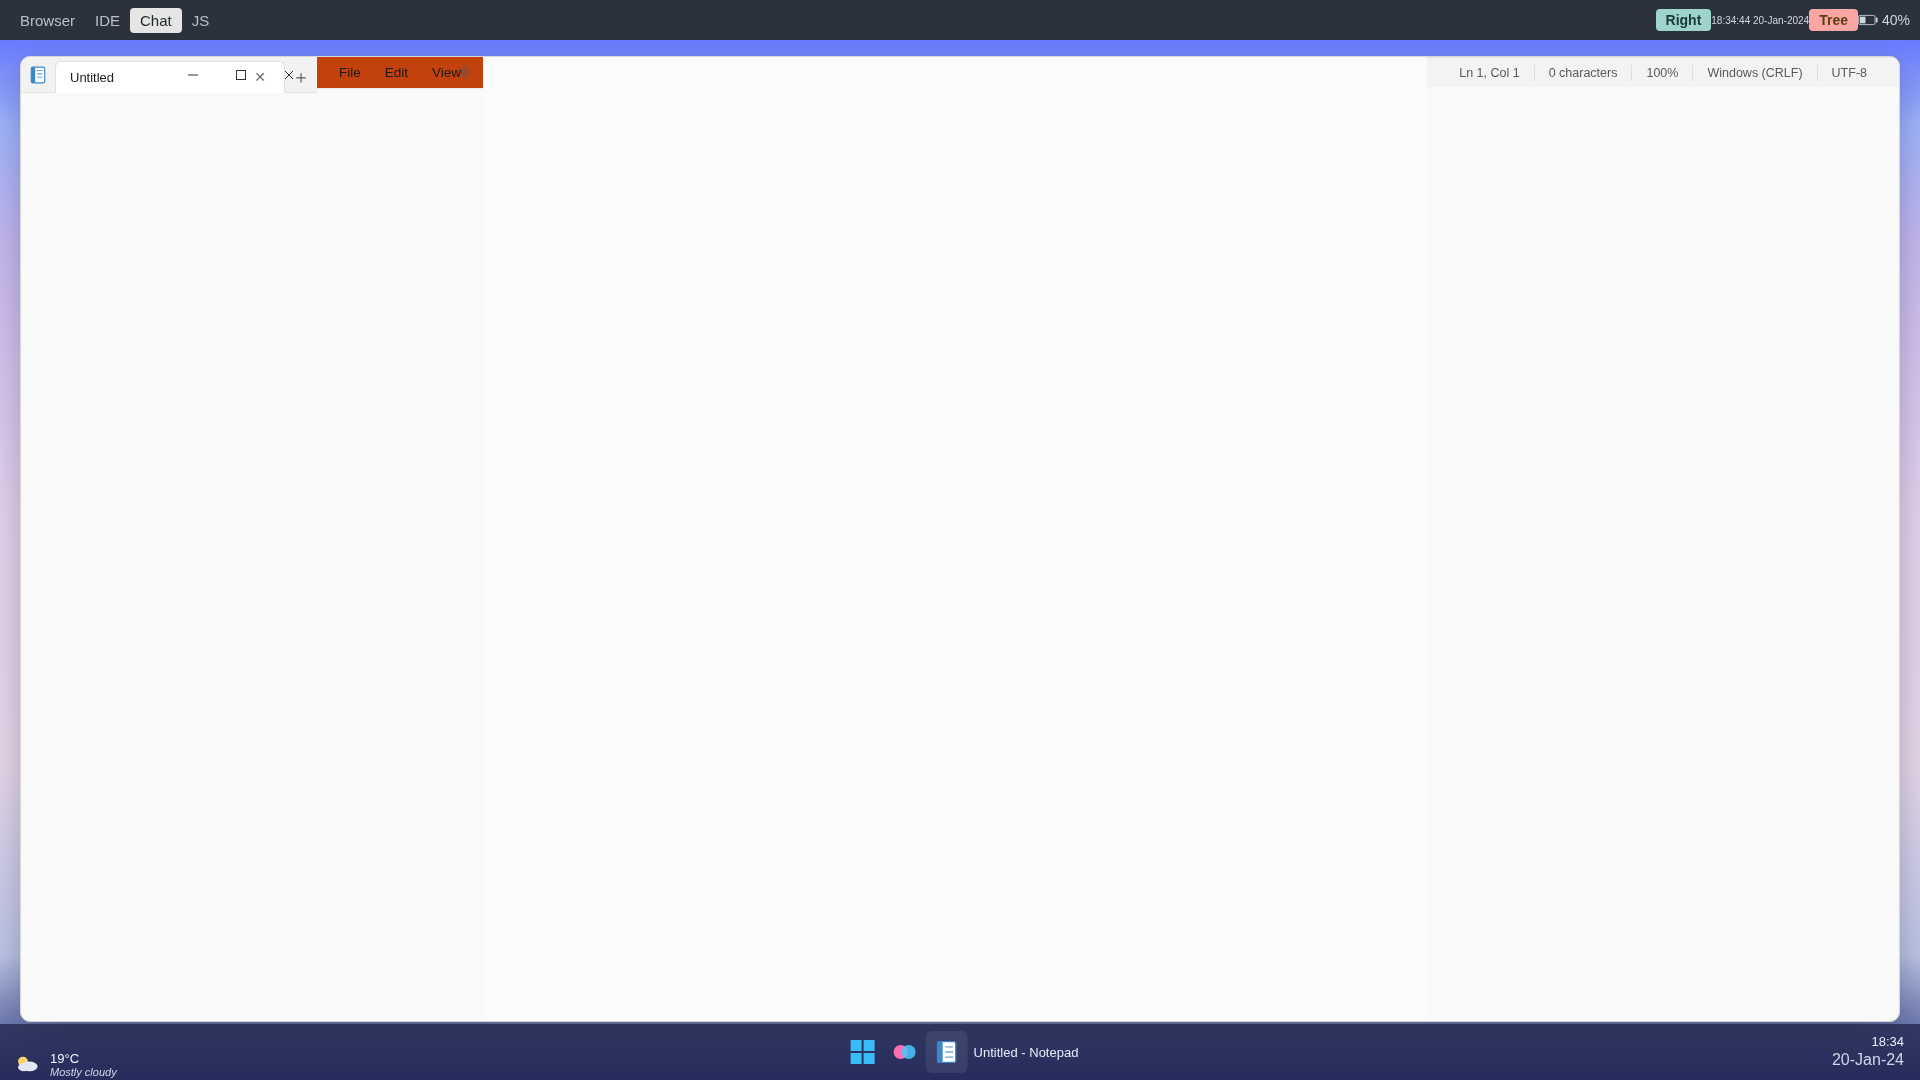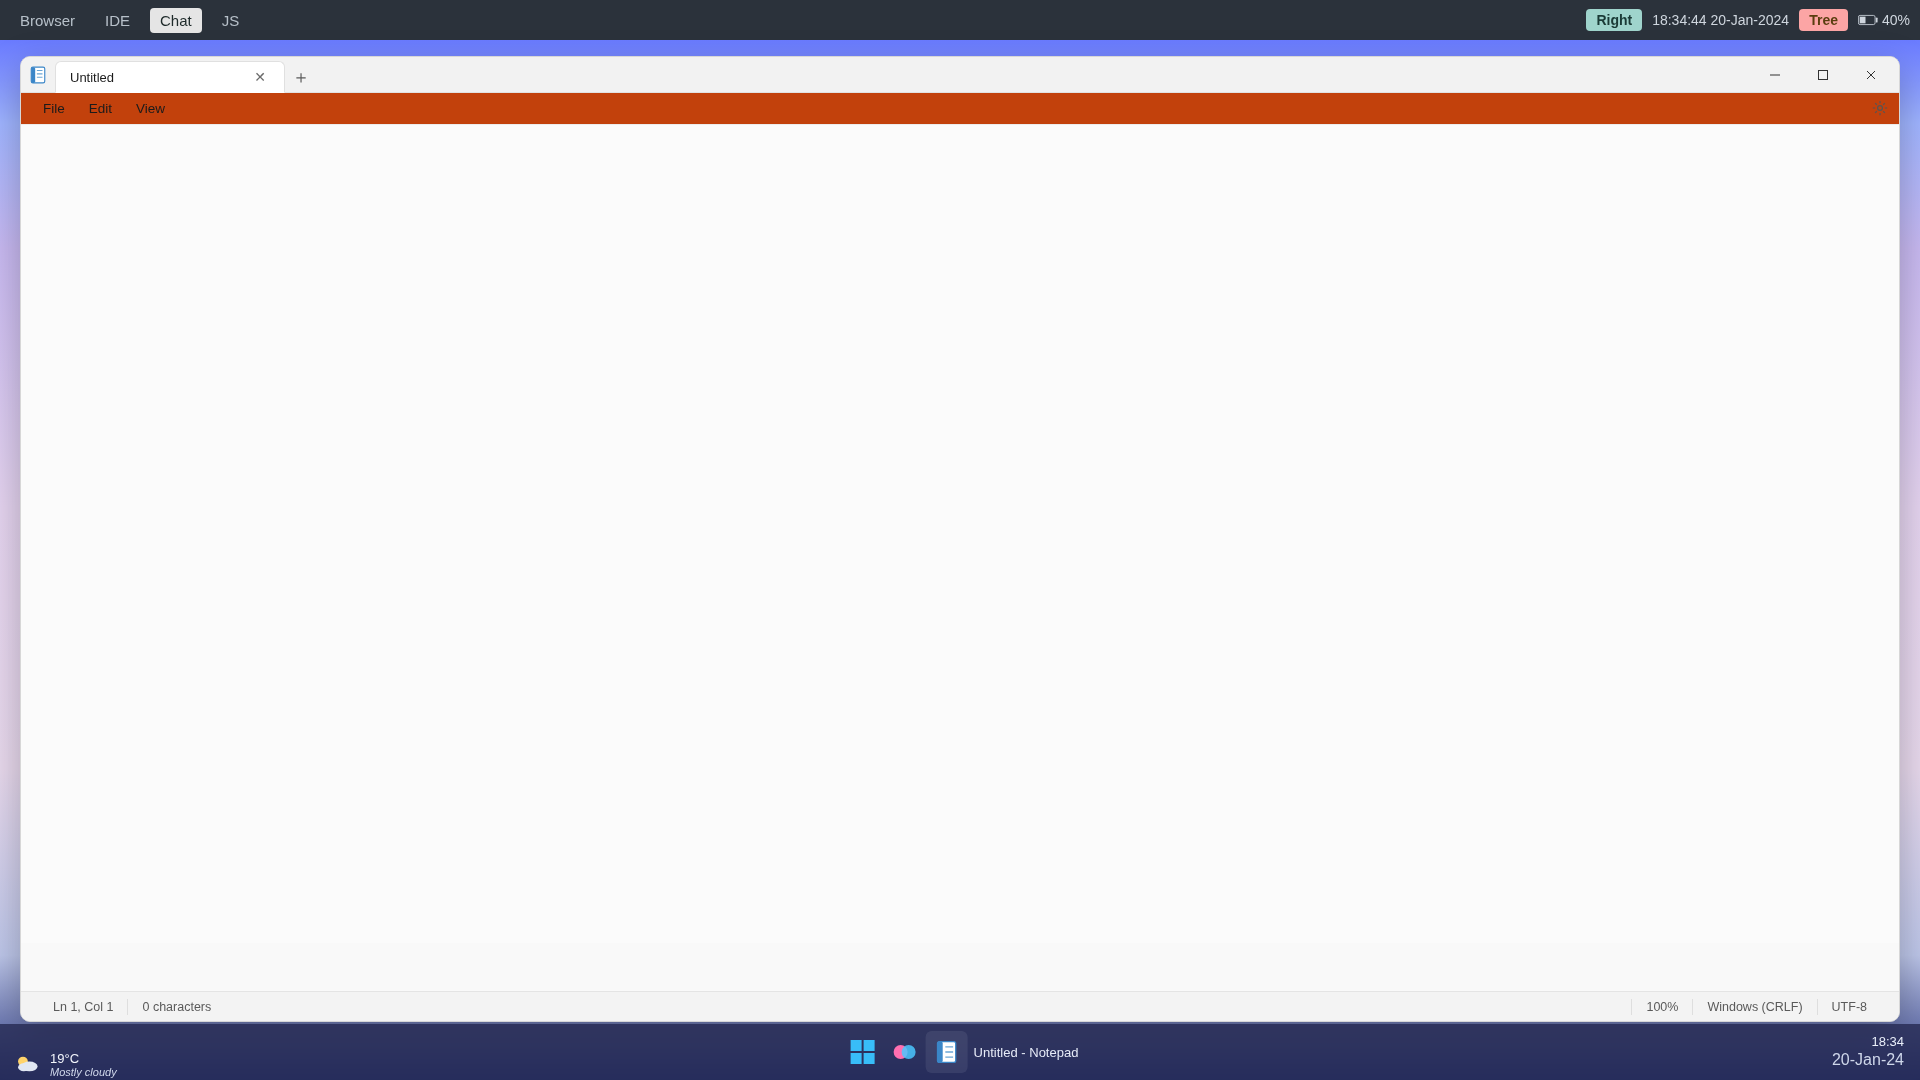--- a/index.html
+++ b/index.html
@@ -2,47 +2,47 @@
 <html><head>
   <meta charset="utf-8">
   <style>
     * { margin: 0; padding: 0; box-sizing: border-box; }
     html, body { width: 1920px; height: 1080px; overflow: hidden; font-family: "Segoe UI", Arial, sans-serif; }
 
     
     .hostbar {
       position: absolute; top: 0; left: 0; right: 0; height: 40px;
       background: #2b323b; color: #a9b6c3; display: flex; align-items: center;
-      padding: 0 10px; font-size: 15px; gap: 10px;
+      padding: 0 10px; font-size: 15px; 
     }
     .hostbar .tab { padding: 4px 10px; border-radius: 4px; color: #b7c0c9; cursor: default; }
     .hostbar .tab.active { background: #e5e5e5; color: #1e2a2a; }
     .hostbar .spacer { flex: 1; }
     .hostbar .pill { padding: 3px 10px; border-radius: 4px; font-size: 14px; font-weight: bold; }
     .hostbar .pill.green { background: #9fd4cc; color: #1a3a36; }
     .hostbar .pill.yellow { background: #fca5a5; color: #5a3e0f; }
-    .hostbar .dt { font-size: 14px; color: #cfd6de; }
+    .hostbar .dt { font-size: 10px; color: #cfd6de; }
     .hostbar .batt { display:flex; align-items:center; gap:4px; font-size:14px; color:#cfd6de; }
     .hostbar .batt svg { width:20px; height:12px; }
 
     
     .desktop {
       position: absolute; top: 40px; left: 0; right: 0; bottom: 0;
       background:
         linear-gradient(180deg,
           #6a7bff 0%, #9fb4ff 8%, #c7b8f0 20%, #e4d3ef 45%,
           #e7d8ec 70%, #bcc5e8 88%, #2e3c84 100%);
     }
 
     
     .window {
       position: absolute; left: 20px; top: 16px; right: 20px; bottom: 58px;
       background: #f9f9f9; border-radius: 10px 10px 10px 10px;
       box-shadow: 0 12px 36px rgba(0,0,0,0.25);
-      display: flex; flex-direction: column; overflow: hidden;
+      display: flex; flex-direction: row; overflow: hidden;
       border: 1px solid #d7d7d7;
     }
 
     .titlebar {
       height: 36px; background: #f2f2f2; border-bottom: 1px solid #e2e2e2;
       display: flex; align-items: stretch; position: relative;
     }
     .titlebar .app-icon {
       width: 34px; display: flex; align-items: center; justify-content: center;
     }
@@ -74,21 +74,20 @@
     .editor textarea {
       position:absolute; inset:0; width:100%; height:100%;
       border:0; outline:0; resize:none; background:transparent;
       font: 16px/1.35 Consolas, "Cascadia Mono", monospace; padding: 10px 14px; color:#222;
     }
 
     .statusbar {
       height: 30px; background: #f3f3f3; border-top: 1px solid #e4e4e4;
       display: flex; align-items: center; font-size: 12.5px; color: #5a5a5a;
       padding: 0 18px;
-      margin-top: 48px;
     }
     .statusbar .seg { padding: 0 14px; }
     .statusbar .sep { width:1px; height:16px; background:#dedede; }
     .statusbar .grow { flex:1; }
 
     
     .taskbar {
       position:absolute; left:0; right:0; bottom:0; height:56px;
       background: rgba(36,40,80,0.78); backdrop-filter: blur(6px);
       display:flex; align-items:center; color:#e9eef9; font-size:13px;

